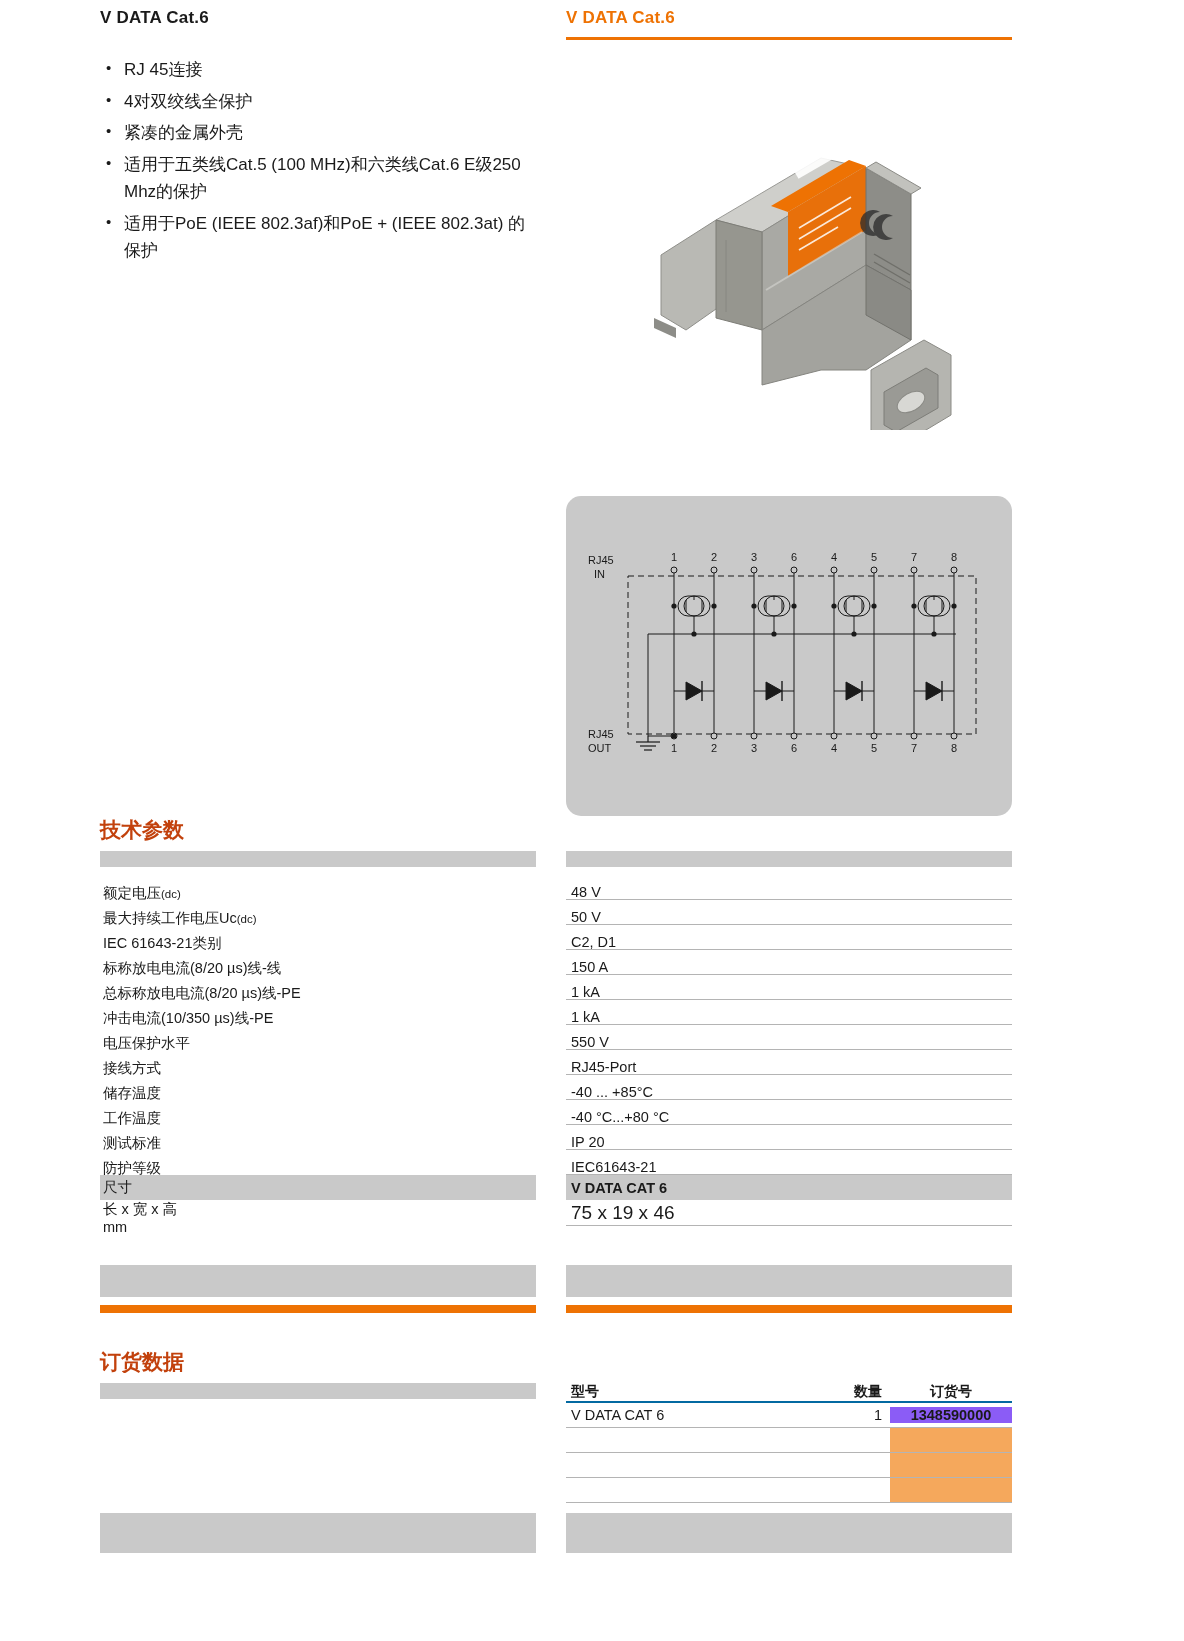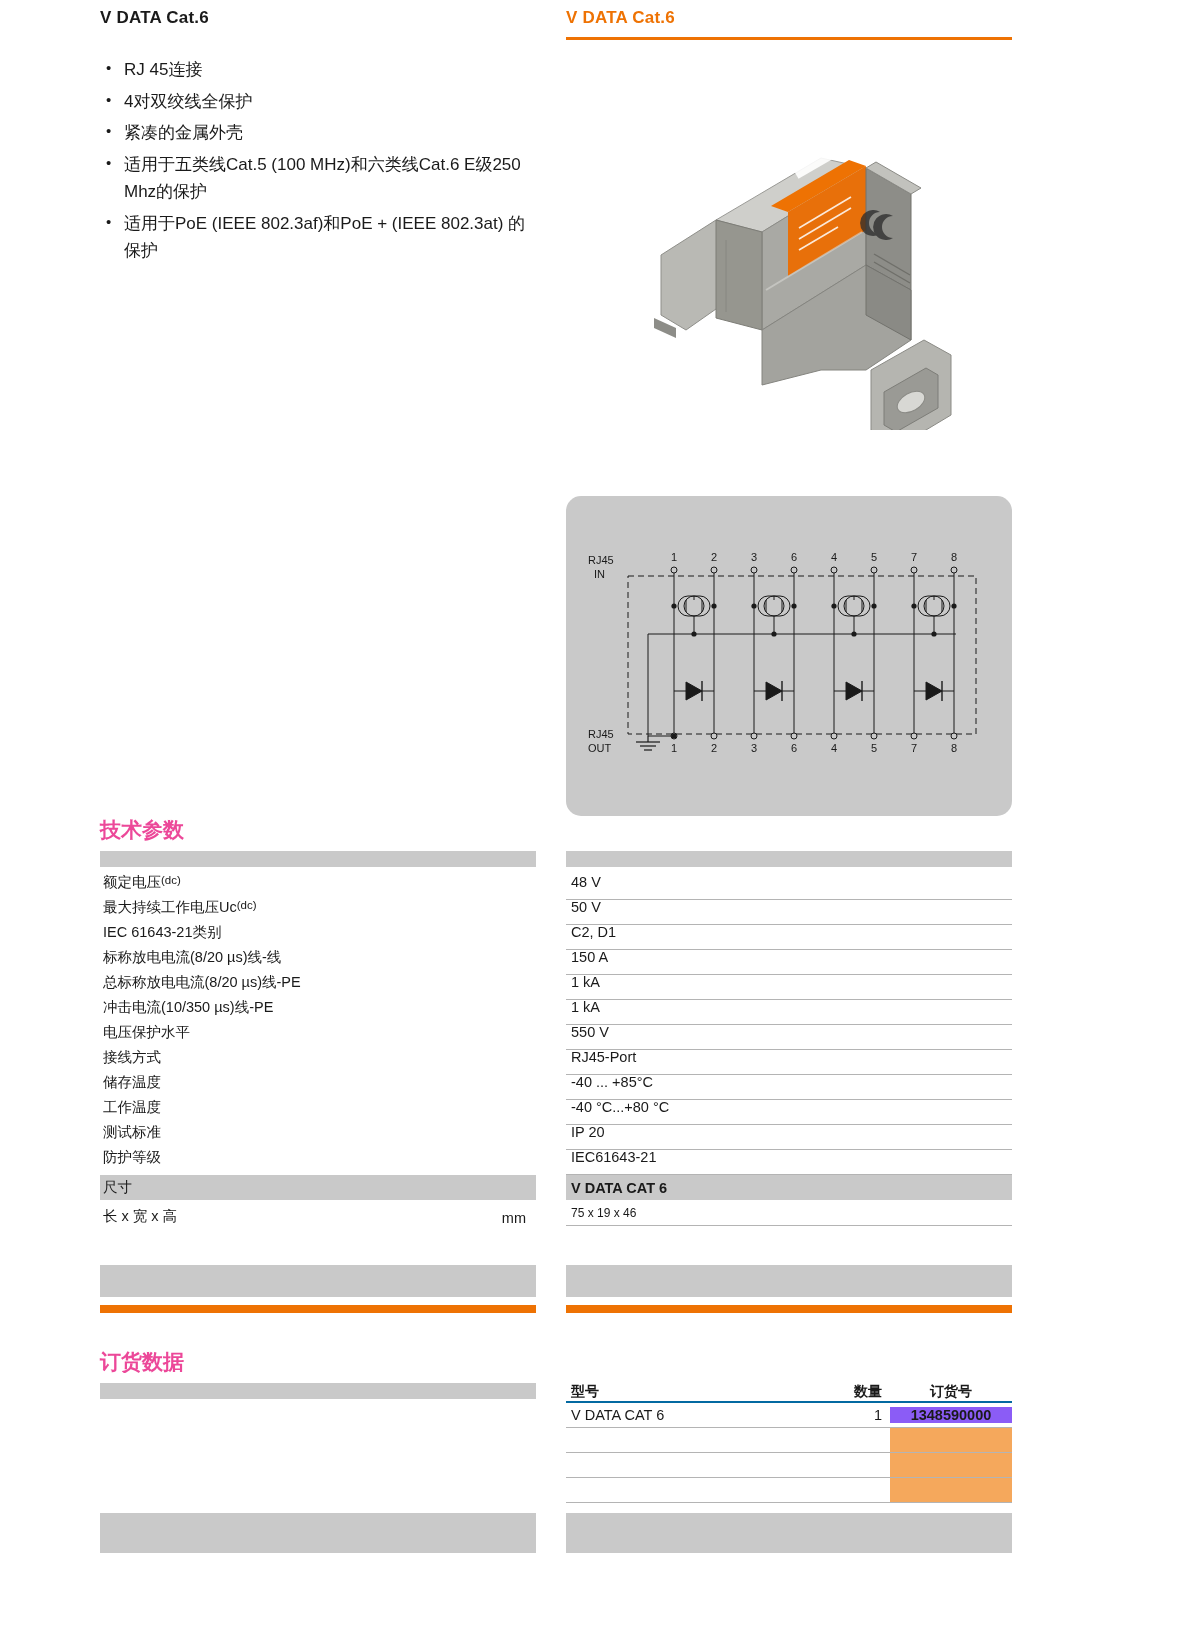--- a/index.html
+++ b/index.html
@@ -90,21 +90,21 @@
     width: 446px;
     height: 320px;
     background: #c9c9c9;
     border-radius: 15px;
   }
   
   .section-heading {
     position: absolute;
     font-size: 21px;
     font-weight: bold;
-    color: #ec4899;
+    color: #c2410c;
   }
   
   .grey-bar {
     position: absolute;
     background: #c9c9c9;
   }
   .spec-left {
     position: absolute;
     left: 100px;
     width: 436px;
@@ -112,21 +112,21 @@
   .spec-right {
     position: absolute;
     left: 566px;
     width: 446px;
   }
   .spec-row-l, .spec-row-r {
     font-size: 14.5px;
     line-height: 1.0;
     height: 25px;
     display: flex;
-    align-items: flex-start;
+    align-items: flex-end;
     border-bottom: 1px solid #b4b4b4;
     box-sizing: border-box;
   }
   .spec-row-l {
     border-bottom: none;
     padding-left: 3px;
   }
   .spec-row-r {
     padding-left: 5px;
   }
@@ -150,28 +150,29 @@
     display: flex;
     align-items: center;
     background: #c9c9c9;
     padding-left: 5px;
     box-sizing: border-box;
   }
   .dim-row-l {
     font-size: 14.5px;
     height: 26px;
     display: flex;
-    align-items: flex-end;
+    align-items: flex-start;
     justify-content: space-between;
     padding-left: 3px;
     padding-right: 10px;
     box-sizing: border-box;
+    flex-direction: column;
   }
   .dim-row-r {
-    font-size: 12px;
+    font-size: 19px;
     height: 26px;
     display: flex;
     align-items: center;
     padding-left: 5px;
     border-bottom: 1px solid #b4b4b4;
     box-sizing: border-box;
   }
   
   .order-head {
     display: flex;

